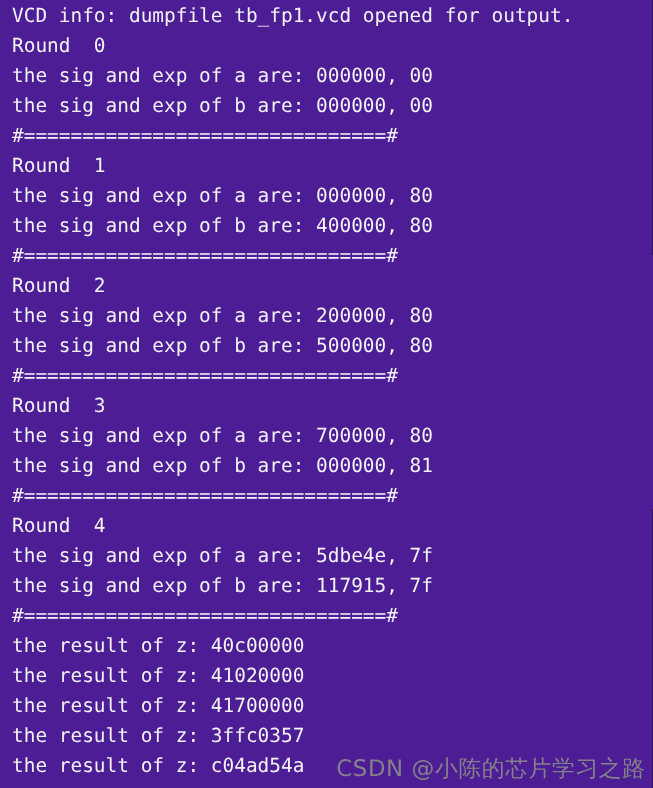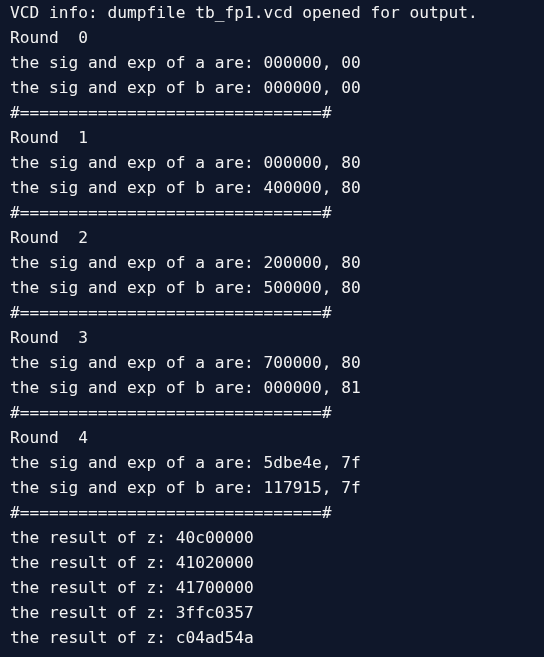--- a/index.html
+++ b/index.html
@@ -5,21 +5,21 @@
 <style>
   html, body {
     margin: 0;
     padding: 0;
     background: #07070a;
   }
   #terminal {
     position: relative;
     width: 544px;
     height: 657px;
-    background: #0f172a;
+    background: #4c1d95;
     overflow: hidden;
     font-family: "DejaVu Sans Mono", "Liberation Mono", monospace;
     font-size: 16.2px;
     line-height: 25px;
     color: #f2f2f2;
     -webkit-font-smoothing: antialiased;
   }
   #console-output {
     position: absolute;
     left: 10px;
@@ -50,13 +50,14 @@
     letter-spacing: 0.5px;
     pointer-events: none;
     opacity: 0.92;
   }
 </style>
 </head>
 <body>
 
 <div id="terminal">
   <div id="console-output"><div class="line">VCD info: dumpfile tb_fp1.vcd opened for output.</div><div class="line round">Round  0</div><div class="line">the sig and exp of a are: 000000, 00</div><div class="line">the sig and exp of b are: 000000, 00</div><div class="line sep">#===============================#</div><div class="line round">Round  1</div><div class="line">the sig and exp of a are: 000000, 80</div><div class="line">the sig and exp of b are: 400000, 80</div><div class="line sep">#===============================#</div><div class="line round">Round  2</div><div class="line">the sig and exp of a are: 200000, 80</div><div class="line">the sig and exp of b are: 500000, 80</div><div class="line sep">#===============================#</div><div class="line round">Round  3</div><div class="line">the sig and exp of a are: 700000, 80</div><div class="line">the sig and exp of b are: 000000, 81</div><div class="line sep">#===============================#</div><div class="line round">Round  4</div><div class="line">the sig and exp of a are: 5dbe4e, 7f</div><div class="line">the sig and exp of b are: 117915, 7f</div><div class="line sep">#===============================#</div><div class="line">the result of z: 40c00000</div><div class="line">the result of z: 41020000</div><div class="line">the result of z: 41700000</div><div class="line">the result of z: 3ffc0357</div><div class="line">the result of z: c04ad54a</div></div>
+  <div id="watermark">CSDN @小陈的芯片学习之路</div>
 </div>
 
 </body></html>

